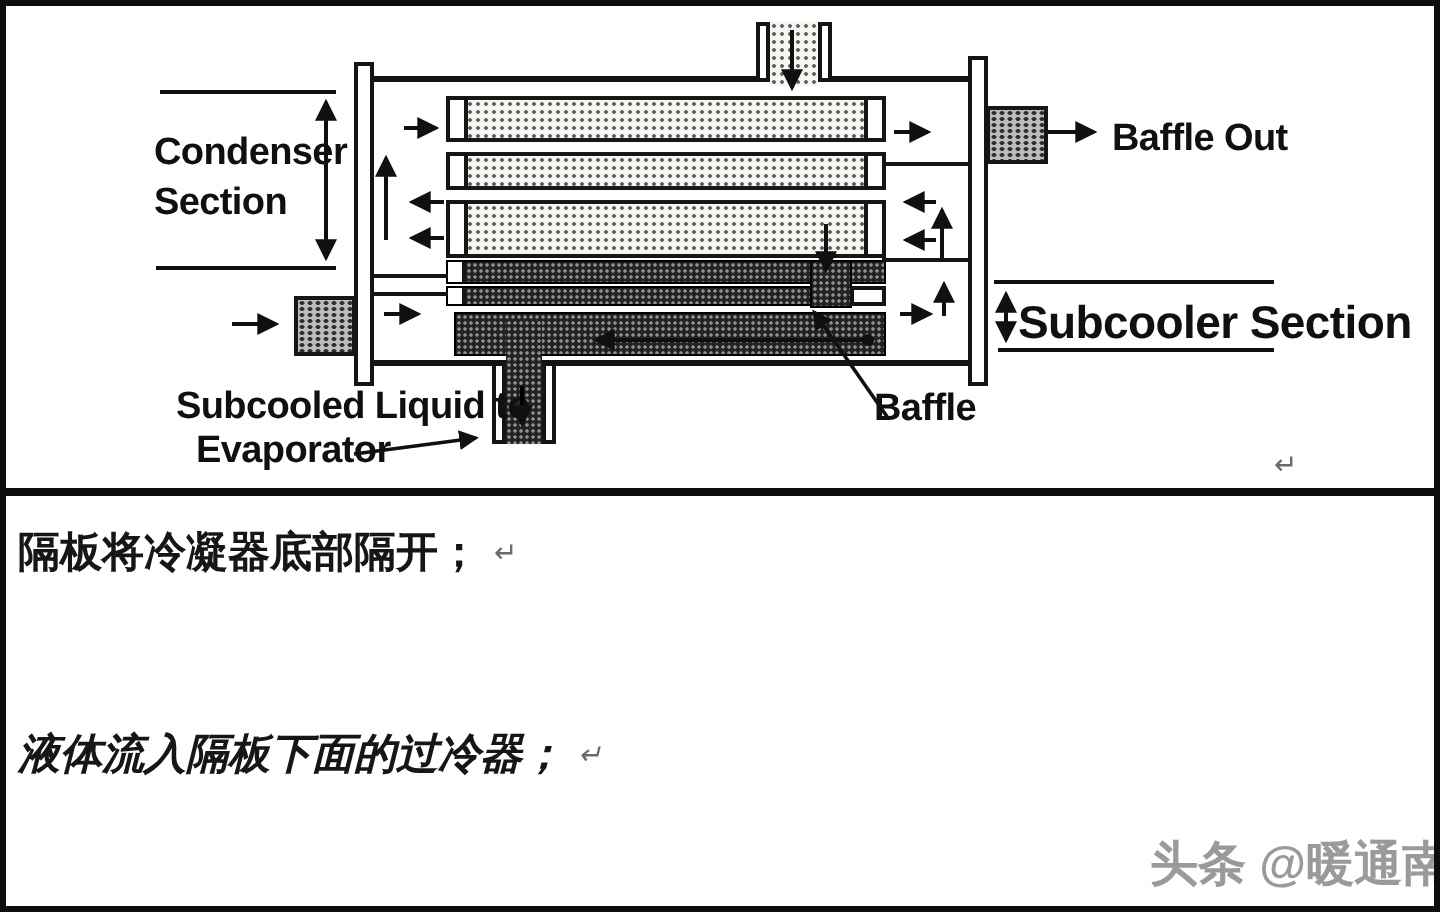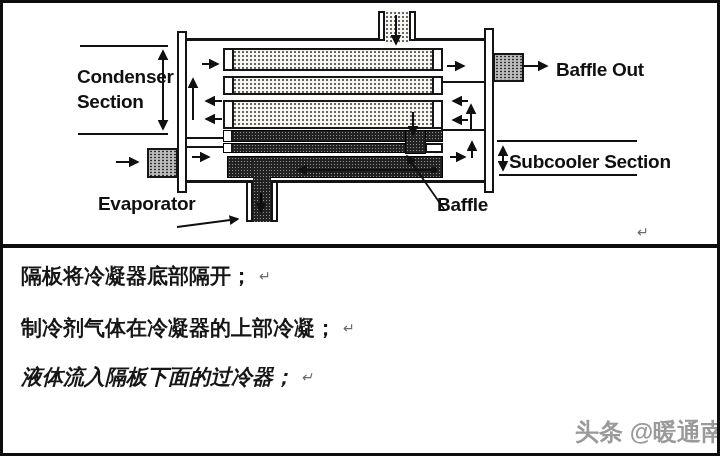--- a/index.html
+++ b/index.html
@@ -86,23 +86,24 @@
     <div class="stub" style="left:147px;top:148px;width:27px;height:26px;"></div>
 
     <div class="sheet" style="left:177px;top:31px;height:158px;"></div>
     <div class="sheet" style="left:484px;top:28px;height:161px;"></div>
 
     <div class="dlabel" style="left:77px;top:64px;">
       <div>Condenser</div>
       <div>Section</div>
     </div>
     <div class="dlabel" style="left:556px;top:57px;">Baffle Out</div>
-    <div class="dlabel" style="left:509px;top:149px;font-size:19px;">Subcooler Section</div>
+    <div class="dlabel" style="left:509px;top:149px;font-size:23px;">Subcooler Section</div>
     <div class="dlabel" style="left:437px;top:192px;">Baffle</div>
     <div class="dlabel" style="left:88px;top:193px;line-height:22px;">
+      <div>Subcooled Liquid to</div>
       <div style="padding-left:10px;">Evaporator</div>
     </div>
     <span class="abs pm" style="left:637px;top:224px;">↵</span>
 
     <svg class="overlay" width="720" height="244" viewBox="0 0 720 244">
       <defs>
         <marker id="ah" viewBox="0 0 10 10" refX="8.5" refY="5" markerWidth="5.5" markerHeight="5.5" orient="auto-start-reverse">
           <path d="M0,0 L10,5 L0,10 z" fill="#101010"></path>
         </marker>
       </defs>
@@ -140,26 +141,23 @@
       </g>
       <g stroke="#141414" stroke-width="2" fill="none">
         <path d="M441,82 H486"></path>
         <path d="M441,130 H486"></path>
         <path d="M185,138 H224"></path>
         <path d="M185,147 H224"></path>
       </g>
     </svg>
   </div>
 
-  <div class="abs" style="left:12px;top:248px;width:588px;height:208px;">
+  <div class="abs" style="left:0;top:248px;width:588px;height:208px;">
     <div class="note" style="top:14px;">
       <span>隔板将冷凝器底部隔开；</span><span class="pm">↵</span>
-    </div>
-    <div class="note" style="top:66px;">
-      <span>制冷剂气体在冷凝器的上部冷凝；</span><span class="pm">↵</span>
     </div>
     <div class="note" style="top:115px;font-style:italic;">
       <span>液体流入隔板下面的过冷器；</span><span class="pm">↵</span>
     </div>
   </div>
 
   <div class="wm">头条 @暖通南社</div>
 
   <div class="divider"></div>
   <div class="frame"></div>

